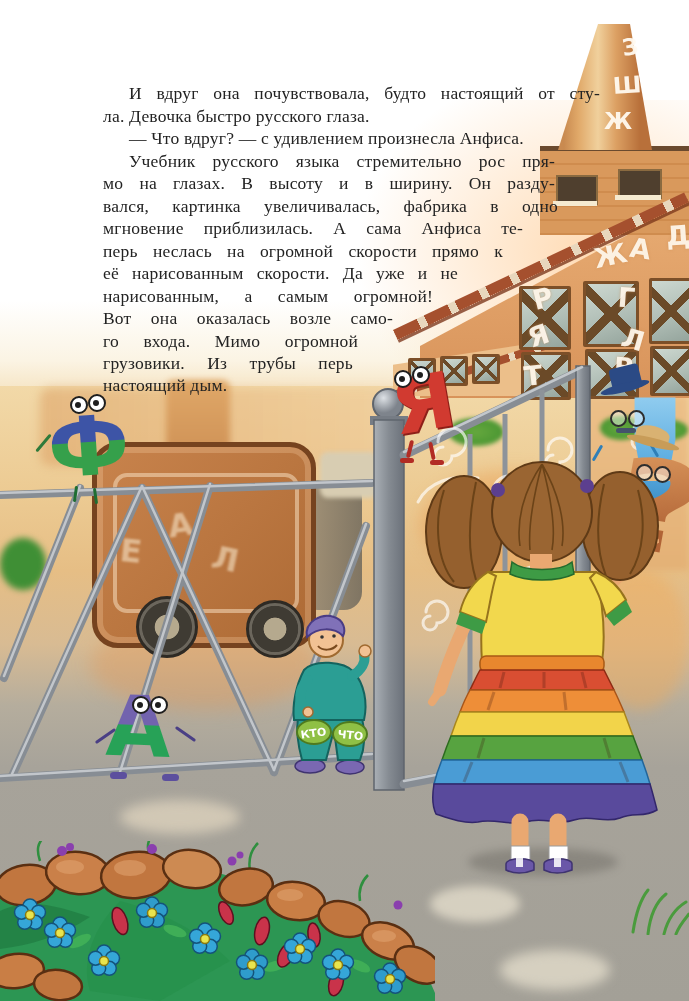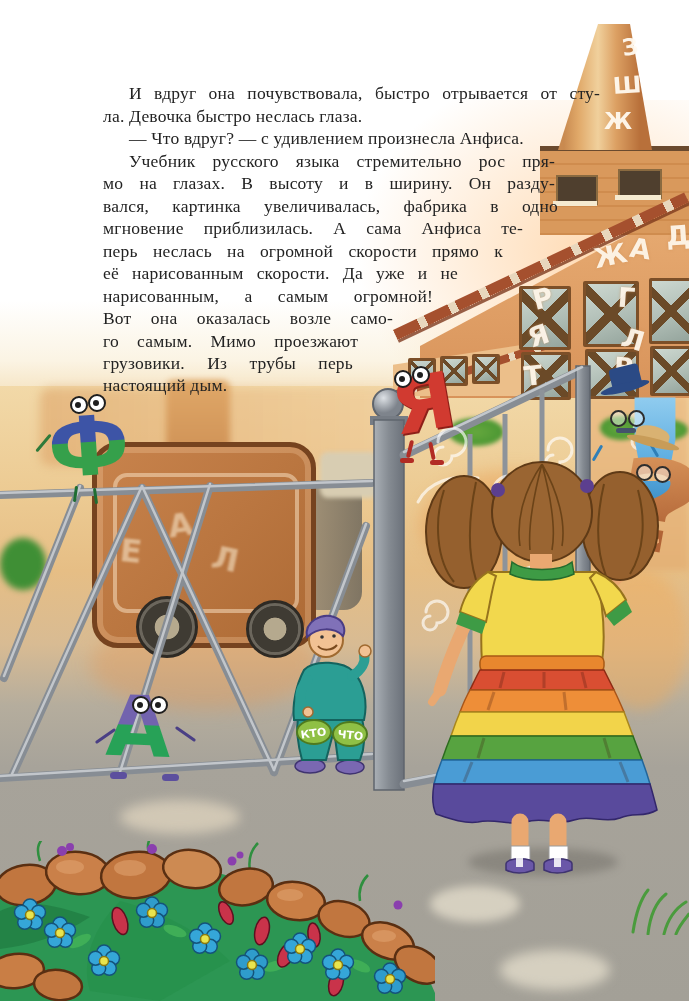--- a/index.html
+++ b/index.html
@@ -466,29 +466,29 @@
         <path d="M5,52 C8,32 12,20 20,10"></path>
           <path d="M20,54 C22,36 28,22 38,14"></path>
         <path d="M36,54 C40,38 48,28 58,22"></path>
           <path d="M48,54 C52,44 58,38 61,34"></path>
       </g>
     </svg>
 
   </div>
 
   <div>
-    <div class="sl j i" style="top:82px;width:497px">И вдруг она почувствовала, быстро отрывается от сту-</div>
-    <div class="sl" style="top:105px">ла. Девочка быстро неслась глаза.</div>
+    <div class="sl j i" style="top:82px;width:497px">И вдруг она почувствовала, будто настоящий от сту-</div>
+    <div class="sl" style="top:105px">ла. Девочка быстро русского глаза.</div>
     <div class="sl i" style="top:127px">— Что вдруг? — с удивлением произнесла Анфиса.</div>
     <div class="sl j i" style="top:150px;width:452px">Учебник русского языка стремительно рос пря-</div>
     <div class="sl j" style="top:172px;width:452px">мо на глазах. В высоту и в ширину. Он разду-</div>
     <div class="sl j" style="top:195px;width:455px">вался, картинка увеличивалась, фабрика в одно</div>
     <div class="sl j" style="top:217px;width:420px">мгновение приблизилась. А сама Анфиса те-</div>
     <div class="sl j" style="top:240px;width:400px">перь неслась на огромной скорости прямо к</div>
     <div class="sl j" style="top:262px;width:355px">её нарисованным скорости. Да уже и не</div>
     <div class="sl j" style="top:285px;width:330px">нарисованным, а самым огромной!</div>
     <div class="sl j" style="top:307px;width:290px">Вот она оказалась возле само-</div>
-    <div class="sl j" style="top:330px;width:255px">го самым. Мимо проезжают</div>
+    <div class="sl j" style="top:330px;width:255px">го входа. Мимо огромной</div>
     <div class="sl j" style="top:352px;width:250px">грузовики. Из трубы перь</div>
     <div class="sl" style="top:374px">настоящий дым.</div>
   </div>
 
 </div>
 
 </body></html>

